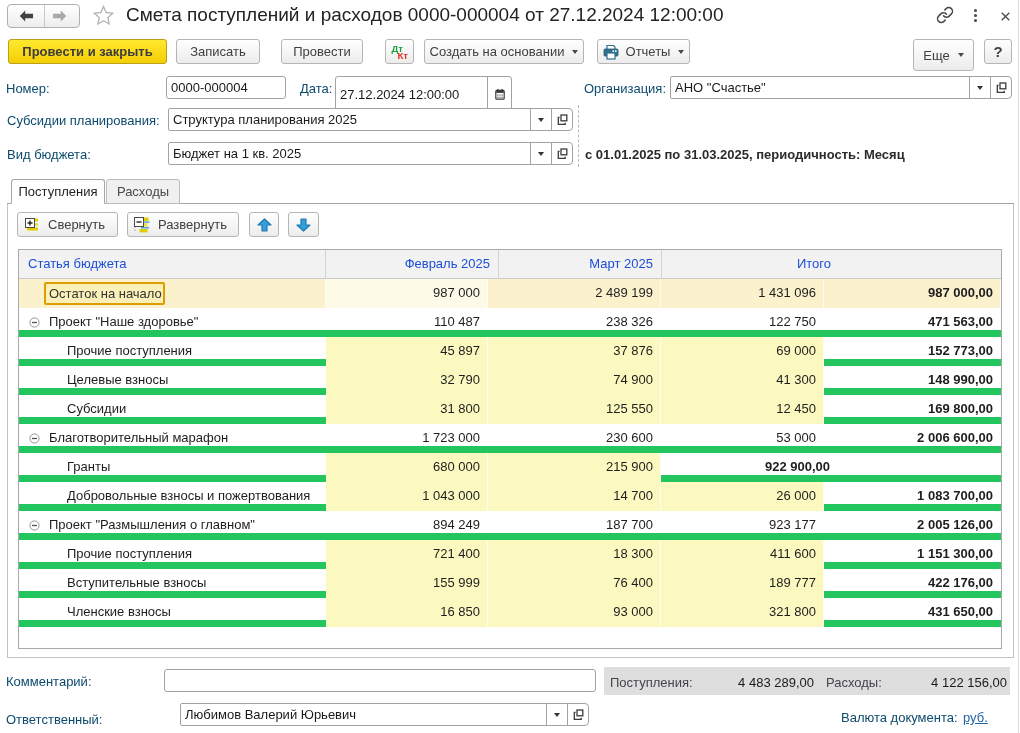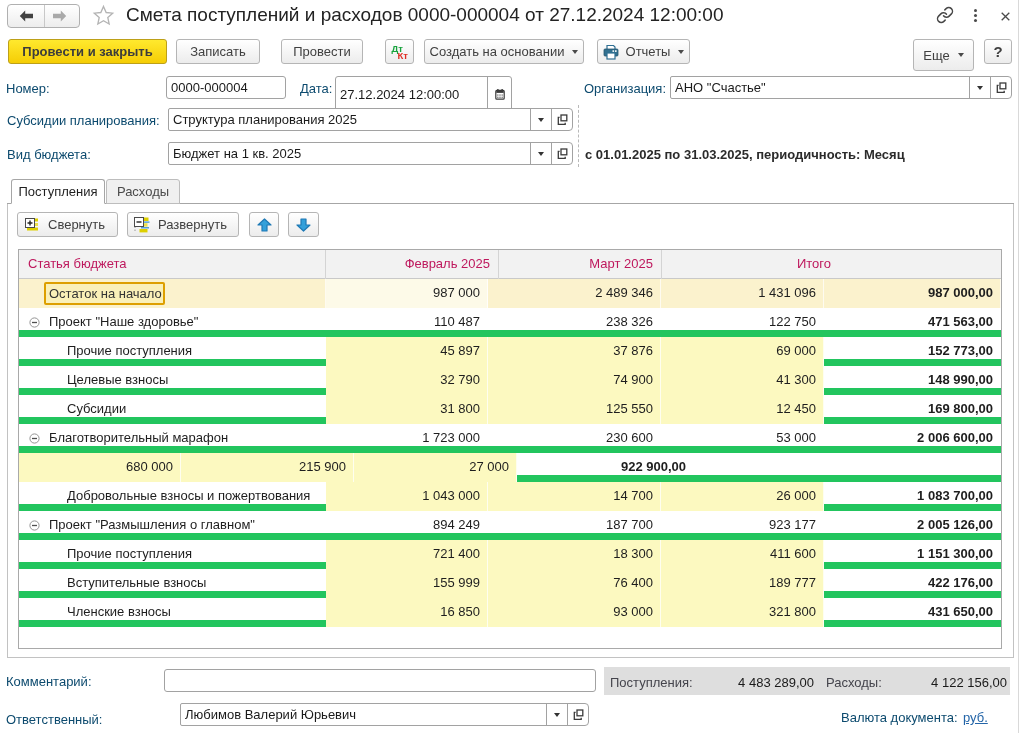--- a/index.html
+++ b/index.html
@@ -32,21 +32,21 @@
          border:1px solid #a9a9a9; background:#fff; }
   .trow { position:absolute; left:0; width:982px; height:29px; display:flex; }
   .trow > div { height:29px; line-height:28px; overflow:hidden; white-space:nowrap; color:#1e1e1e; }
   .c0 { width:307px; }
   .c1 { width:162px; }
   .c2 { width:173px; }
   .c3 { width:163px; }
   .c4 { width:177px; font-weight:bold; }
   .num { text-align:right; padding-right:8px; color:#1a1a1a; }
   .hdr { background:#f2f2f2; border-bottom:1px solid #c9c9c9; }
-  .hdr > div { color:#be185d; }
+  .hdr > div { color:#1d4ed8; }
   .hdr > div { border-right:1px solid #d4d4d4; }
   .hdr > div:last-child { border-right:none; }
   .rline { border-bottom:7px solid #22c55e; }
   .yel  { background:#fcf9c0; box-shadow: inset -1px 0 0 rgba(255,255,255,.75); }
   .crm  { background:#fbf2cd; box-shadow: inset -1px 0 0 rgba(255,255,255,.7); }
   .crml { background:#fdfae8; box-shadow: inset -1px 0 0 rgba(255,255,255,.8); }
 </style>
 </head>
 <body>
 <div id="page">
@@ -191,21 +191,21 @@
   <div id="tbl">
     <div class="trow hdr" style="top:0;">
       <div class="c0" style="padding-left:9px;">Статья бюджета</div>
       <div class="num c2">Февраль 2025</div>
       <div class="num c3">Март 2025</div>
       <div class="num c4" style="font-weight:normal;">Итого</div>
     </div>
     <div class="trow rline" style="top:29px;">
       <div class="c0 crm"></div>
       <div class="c1 num crml">987 000</div>
-      <div class="c2 num crm">2 489 346</div>
+      <div class="c2 num crm">2 489 199</div>
       <div class="c3 num crm">1 431 096</div>
       <div class="c4 num crm">987 000,00</div>
     </div>
     <div class="abs" style="left:25px; top:32px; width:121px; height:23px; border:2px solid #dd9f00; border-radius:2px; background:#faf0b8; line-height:19px; padding-left:3px; color:#333;">Остаток на начало</div>
     <div class="trow rline" style="top:58px;">
       <div class="c0" style="padding-left:30px; position:relative;">Проект "Наше здоровье"
         <svg class="abs" style="left:10px; top:9px;" width="11" height="11" viewBox="0 0 11 11">
             <circle cx="5.5" cy="5.5" r="4.6" fill="#fff" stroke="#949494"></circle>
             <path d="M3 5.5 H8" stroke="#4f4f4f" stroke-width="1.3"></path>
           </svg>
@@ -242,23 +242,23 @@
             <circle cx="5.5" cy="5.5" r="4.6" fill="#fff" stroke="#949494"></circle>
             <path d="M3 5.5 H8" stroke="#4f4f4f" stroke-width="1.3"></path>
           </svg>
       </div>
       <div class="c1 num">1 723 000</div>
         <div class="c2 num">230 600</div>
         <div class="c3 num">53 000</div>
         <div class="c4 num">2 006 600,00</div>
     </div>
     <div class="trow rline" style="top:203px;">
+      <div class="c0" style="padding-left:48px;">Гранты</div>
       <div class="c1 num yel">680 000</div>
         <div class="c2 num yel">215 900</div>
-        <div class="c3 num yel">27 000</div>
         <div class="c4 num">922 900,00</div>
     </div>
     <div class="trow rline" style="top:232px;">
       <div class="c0" style="padding-left:48px;">Добровольные взносы и пожертвования</div>
       <div class="c1 num yel">1 043 000</div>
         <div class="c2 num yel">14 700</div>
         <div class="c3 num yel">26 000</div>
         <div class="c4 num">1 083 700,00</div>
     </div>
     <div class="trow rline" style="top:261px;">

